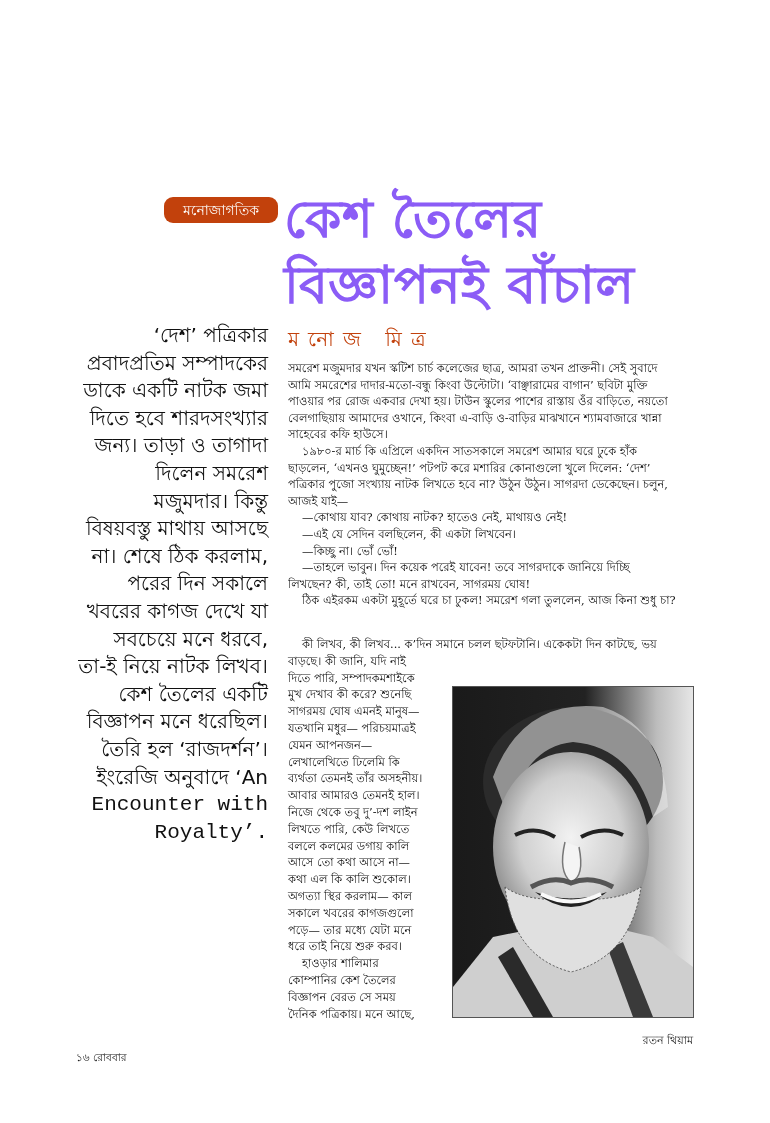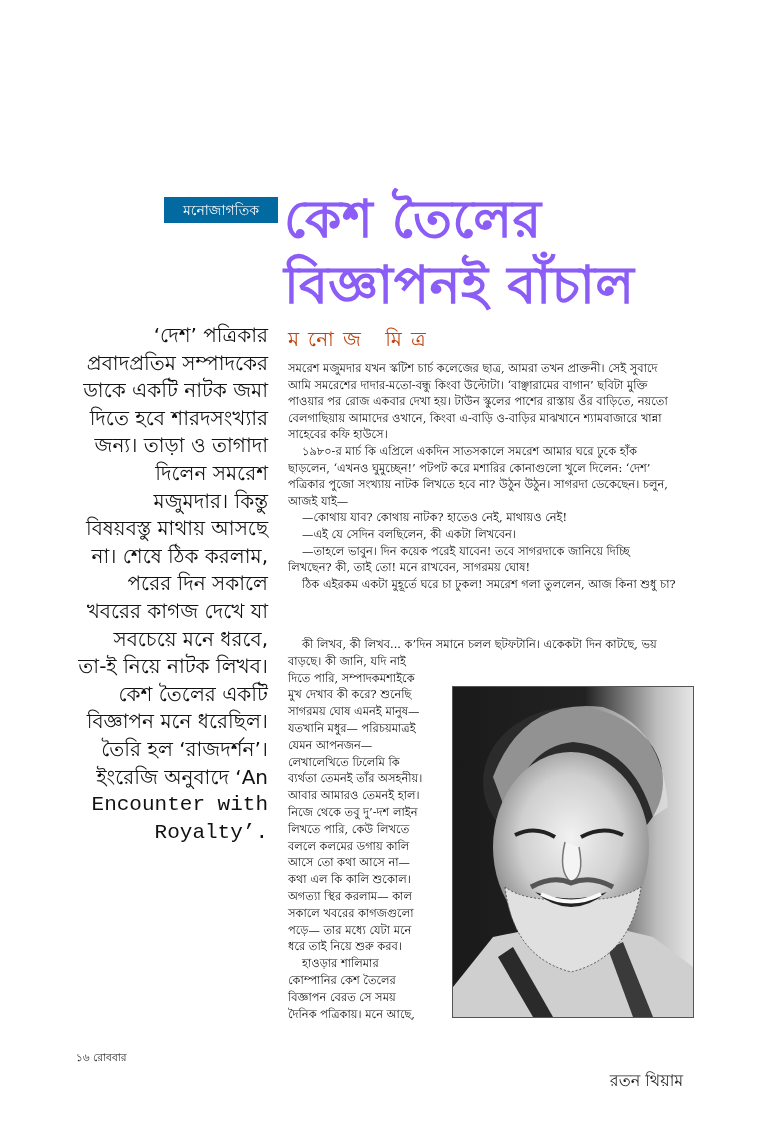--- a/index.html
+++ b/index.html
@@ -1,21 +1,21 @@
 <!DOCTYPE html>
 <html><head>
 <meta charset="utf-8">
 <style>
   html, body { margin: 0; padding: 0; background: #ffffff; }
   body { width: 770px; height: 1123px; position: relative; overflow: hidden; color: #111; font-family: "DejaVu Sans", sans-serif; }
   .abs { position: absolute; }
 
   
-  .section-label { left: 164px; top: 197px; width: 114px; height: 26px; background: #0369a1; color: #ffffff;
-    font-size: 14px; line-height: 26px; text-align: center; white-space: nowrap; }
+  .section-label { left: 164px; top: 197px; width: 114px; height: 26px; background: #c2410c; color: #ffffff;
+    font-size: 14px; line-height: 26px; text-align: center; white-space: nowrap; border-radius: 9px; }
 
   
   .headline { left: 284px; top: 186px; width: 400px; font-size: 52px; line-height: 66px; font-weight: bold; color: #8b5cf6; white-space: nowrap; letter-spacing: 0.5px; }
   .headline div { white-space: nowrap; }
 
   
   .pullquote { left: 60px; top: 322px; width: 208px; text-align: right; font-size: 20px; line-height: 27.6px; color: #111; }
   .pullquote .pq-line { display: block; white-space: nowrap; }
   .pullquote .latin { font-family: Liberation Mono, monospace; font-size: 21px; }
 
@@ -27,21 +27,21 @@
   .body-text .ln { display: block; white-space: nowrap; overflow: hidden; }
   .body-text .indent { padding-left: 14px; }
 
   .body-col2 { left: 288px; top: 636px; width: 478px; font-size: 11.4px; line-height: 16.8px; font-family: "DejaVu Serif", serif; color: #111; }
   .body-col2 .ln { display: block; white-space: nowrap; }
   .body-col2 .indent { padding-left: 14px; }
 
   
   .photo { left: 452px; top: 686px; width: 240px; height: 330px; border: 1px solid #555; background: #888; overflow: hidden; }
   .photo svg { display: block; }
-  .photo-credit { left: 600px; top: 1068px; width: 93px; text-align: center; font-size: 16px; color: #222; font-family: "DejaVu Serif", serif; white-space: nowrap; }
+  .photo-credit { left: 600px; top: 1032px; width: 93px; text-align: right; font-size: 11px; color: #222; font-family: "DejaVu Serif", serif; white-space: nowrap; }
 
   
   .folio { left: 76px; top: 1050px; font-size: 10.5px; color: #222; font-family: "DejaVu Serif", serif; white-space: nowrap; }
 </style>
 </head>
 <body>
 
 <div class="abs section-label">মনোজাগতিক</div>
 
 <div class="abs headline">
@@ -78,20 +78,21 @@
   <span class="ln">আমি সমরেশের দাদার-মতো-বন্ধু কিংবা উল্টোটা। ‘বাঞ্ছারামের বাগান’ ছবিটা মুক্তি</span>
   <span class="ln">পাওয়ার পর রোজ একবার দেখা হয়। টাউন স্কুলের পাশের রাস্তায় ওঁর বাড়িতে, নয়তো</span>
   <span class="ln">বেলগাছিয়ায় আমাদের ওখানে, কিংবা এ-বাড়ি ও-বাড়ির মাঝখানে শ্যামবাজারে খান্না</span>
   <span class="ln">সাহেবের কফি হাউসে।</span>
   <span class="ln indent">১৯৮০-র মার্চ কি এপ্রিলে একদিন সাতসকালে সমরেশ আমার ঘরে ঢুকে হাঁক</span>
   <span class="ln">ছাড়লেন, ‘এখনও ঘুমুচ্ছেন!’ পটপট করে মশারির কোনাগুলো খুলে দিলেন: ‘দেশ’</span>
   <span class="ln">পত্রিকার পুজো সংখ্যায় নাটক লিখতে হবে না? উঠুন উঠুন। সাগরদা ডেকেছেন। চলুন,</span>
   <span class="ln">আজই যাই—</span>
   <span class="ln indent">—কোথায় যাব? কোথায় নাটক? হাতেও নেই, মাথায়ও নেই!</span>
   <span class="ln indent">—এই যে সেদিন বলছিলেন, কী একটা লিখবেন।</span>
+  <span class="ln indent">—কিচ্ছু না। ভোঁ ভোঁ!</span>
   <span class="ln indent">—তাহলে ভাবুন। দিন কয়েক পরেই যাবেন! তবে সাগরদাকে জানিয়ে দিচ্ছি</span>
   <span class="ln">লিখছেন? কী, তাই তো! মনে রাখবেন, সাগরময় ঘোষ!</span>
   <span class="ln indent">ঠিক এইরকম একটা মুহূর্তে ঘরে চা ঢুকল! সমরেশ গলা তুললেন, আজ কিনা শুধু চা?</span>
 </div>
 
 <div class="abs body-col2">
   <span class="ln indent">কী লিখব, কী লিখব... ক’দিন সমানে চলল ছটফটানি। একেকটা দিন কাটছে, ভয়</span>
   <span class="ln">বাড়ছে। কী জানি, যদি নাই</span>
   <span class="ln">দিতে পারি, সম্পাদকমশাইকে</span>
   <span class="ln">মুখ দেখাব কী করে? শুনেছি</span>

